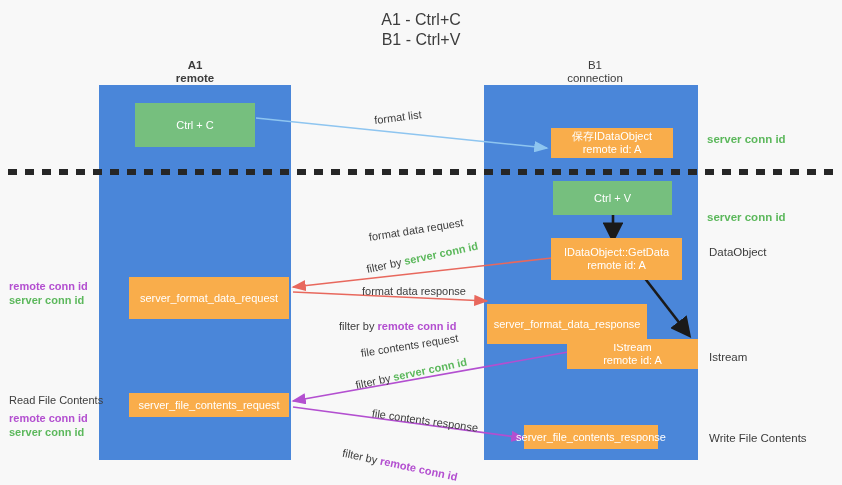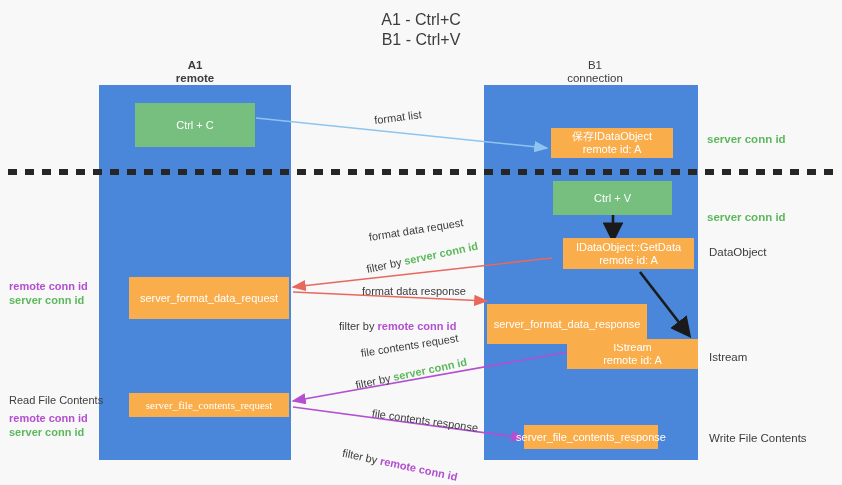--- a/index.html
+++ b/index.html
@@ -96,31 +96,31 @@
     <line x1="293" y1="407" x2="524" y2="438" stroke="#b34fd0" stroke-width="1.6" marker-end="url(#ah-purple)"></line>
   </svg>
 
   <div class="box green" style="left:135px;top:103px;width:120px;height:44px;">Ctrl + C</div>
 
   <div class="box orange" style="left:551px;top:128px;width:122px;height:30px;">保存IDataObject
 remote id: A</div>
 
   <div class="box green" style="left:553px;top:181px;width:119px;height:34px;">Ctrl + V</div>
 
-  <div class="box orange" style="left:551px;top:238px;width:131px;height:31px;margin-left:12px;">IDataObject::GetData
+  <div class="box orange" style="left:551px;top:238px;width:131px;height:42px;">IDataObject::GetData
 remote id: A</div>
 
   <div class="box orange" style="left:567px;top:339px;width:131px;height:30px;">IStream
 remote id: A</div>
 
   <div class="box orange" style="left:129px;top:277px;width:160px;height:42px;">server_format_data_request</div>
 
   <div class="box orange" style="left:487px;top:304px;width:160px;height:40px;">server_format_data_response</div>
 
-  <div class="box orange" style="left:129px;top:393px;width:160px;height:24px;font-family:Liberation Serif, serif;">server_file_contents_request</div>
+  <div class="box orange" style="left:129px;top:393px;width:160px;height:24px;">server_file_contents_request</div>
 
   <div class="box orange" style="left:524px;top:425px;width:134px;height:24px;">server_file_contents_response</div>
 
   <div class="lbl green right-note" style="left:707px;top:132px;">server conn id</div>
   <div class="lbl green right-note" style="left:707px;top:210px;">server conn id</div>
   <div class="lbl right-note" style="left:709px;top:245px;">DataObject</div>
   <div class="lbl right-note" style="left:709px;top:350px;">Istream</div>
   <div class="lbl right-note" style="left:709px;top:431px;">Write File Contents</div>
 
   <div class="stack" style="left:9px;top:279px;">

